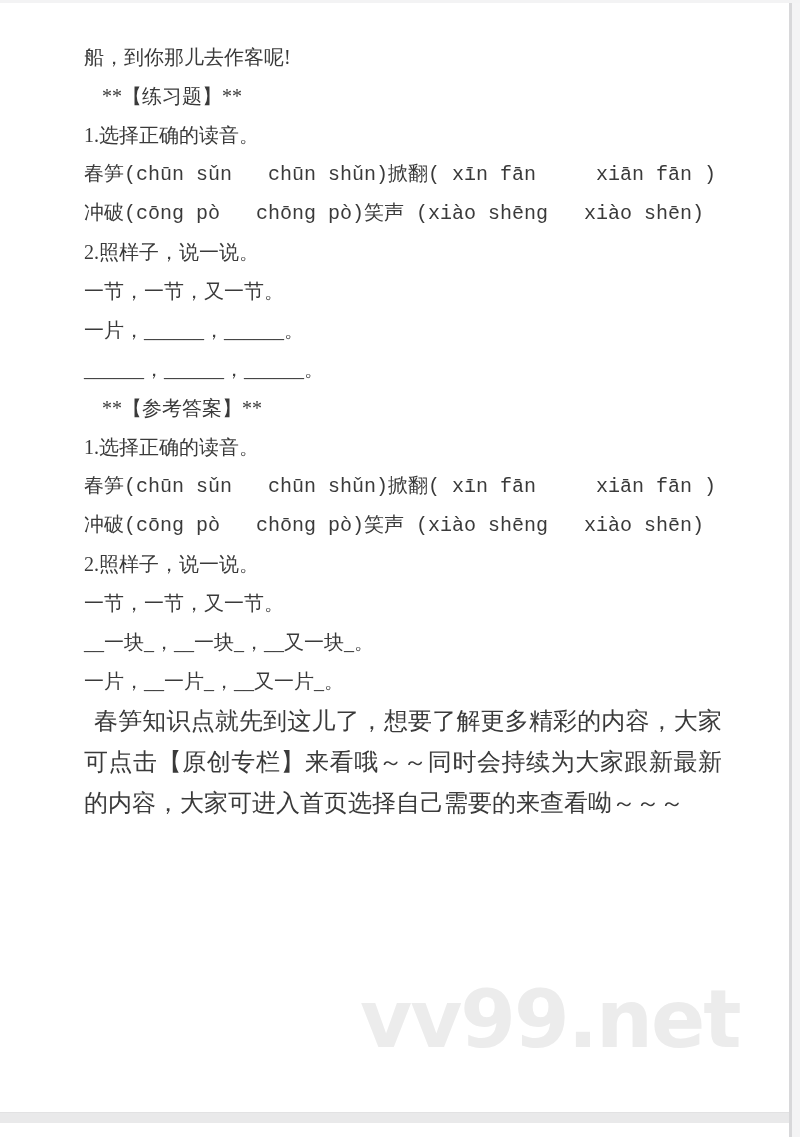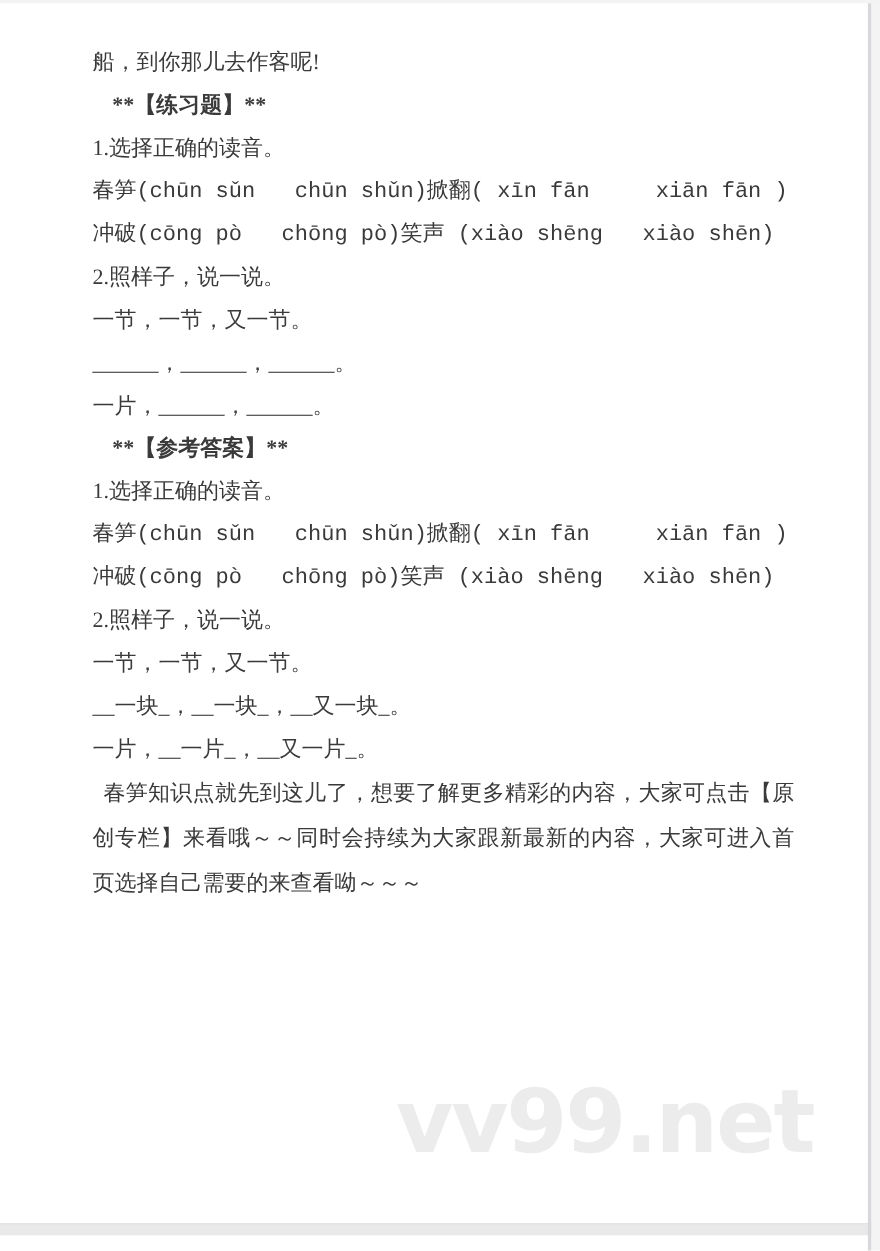--- a/index.html
+++ b/index.html
@@ -45,25 +45,25 @@
 
   
   .content {
     position: absolute; left: 84px; top: 38px; width: 638px; z-index: 1;
   }
   .line {
     height: 39px; line-height: 39px;
     font-size: 20px;
     white-space: pre;
   }
-  .heading { font-weight: bold; padding-left: 18px; }
+  .heading { font-weight: normal; padding-left: 18px; }
   .twocol { display: flex; font-family: Liberation Mono, monospace; }
   .twocol .c1 { display: inline-block; min-width: 263px; }
   .closing {
-    margin: 0; font-size: 20px; line-height: 41px;
+    margin: 0; font-size: 24px; line-height: 41px;
     text-align: justify; text-indent: 10px; white-space: normal;
   }
 </style>
 </head>
 <body>
 
 <div class="viewport">
 
   <div class="watermark">vv99.net</div>
 
@@ -82,23 +82,23 @@
 
     <div class="line twocol">
       <span class="c1">冲破(cōng pò   chōng pò)</span>
       <span>笑声 (xiào shēng   xiào shēn)</span>
     </div>
 
     <div class="line">2.照样子，说一说。</div>
 
     <div class="line">一节，一节，又一节。</div>
 
+    <div class="line">一片，______，______。</div>
+
     <div class="line">______，______，______。</div>
-
-    <div class="line">一片，______，______。</div>
 
     <div class="line heading">**【参考答案】**</div>
 
     <div class="line">1.选择正确的读音。</div>
 
     <div class="line twocol">
       <span class="c1">春笋(chūn sǔn   chūn shǔn)</span>
       <span>掀翻( xīn fān     xiān fān )</span>
     </div>
 

